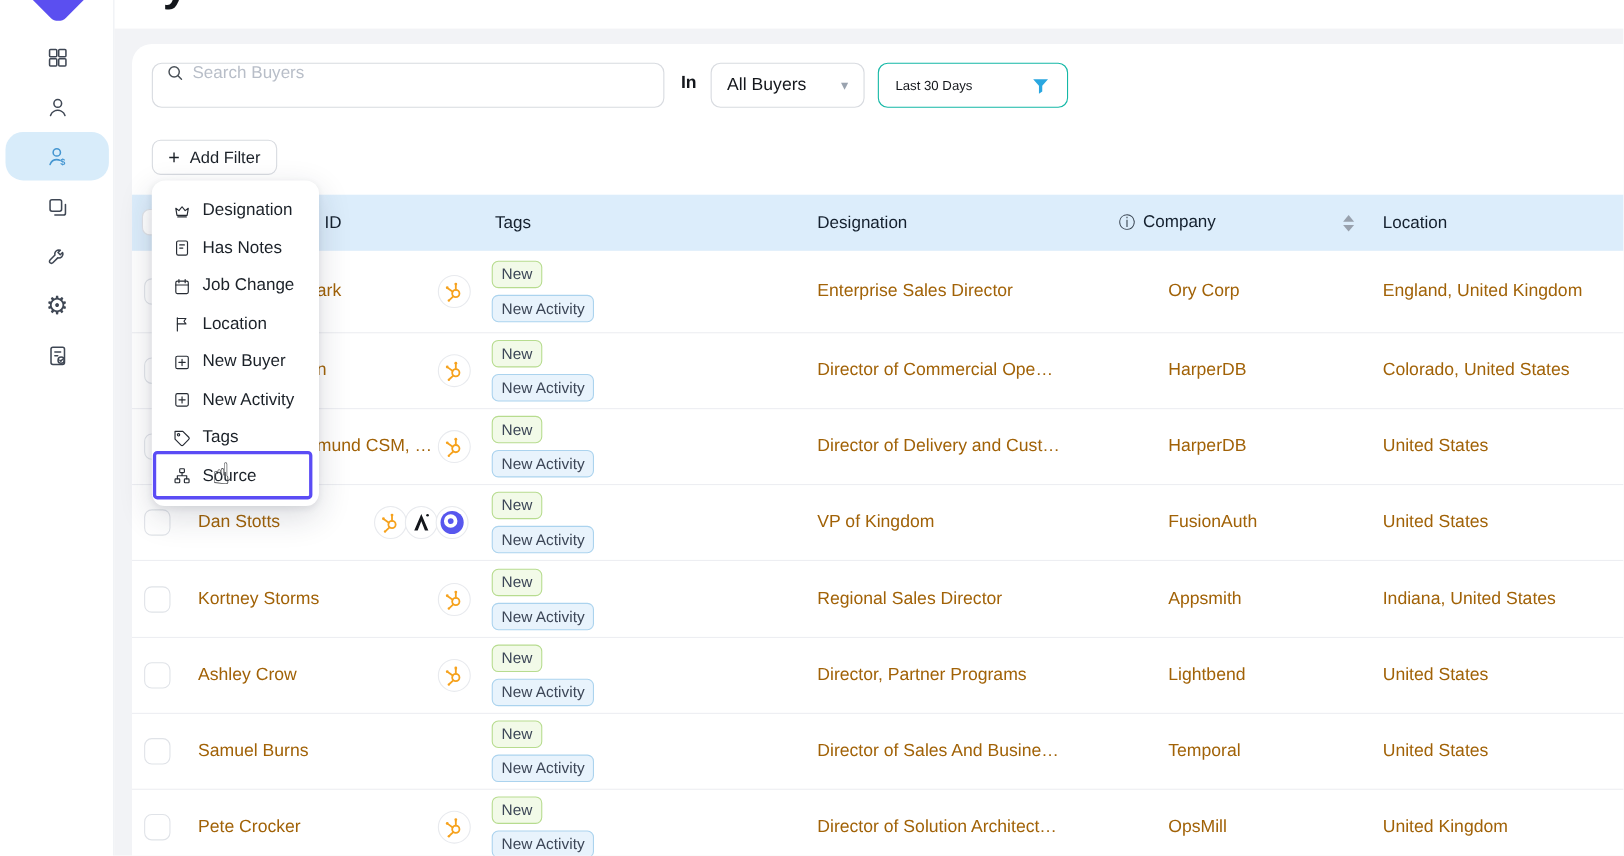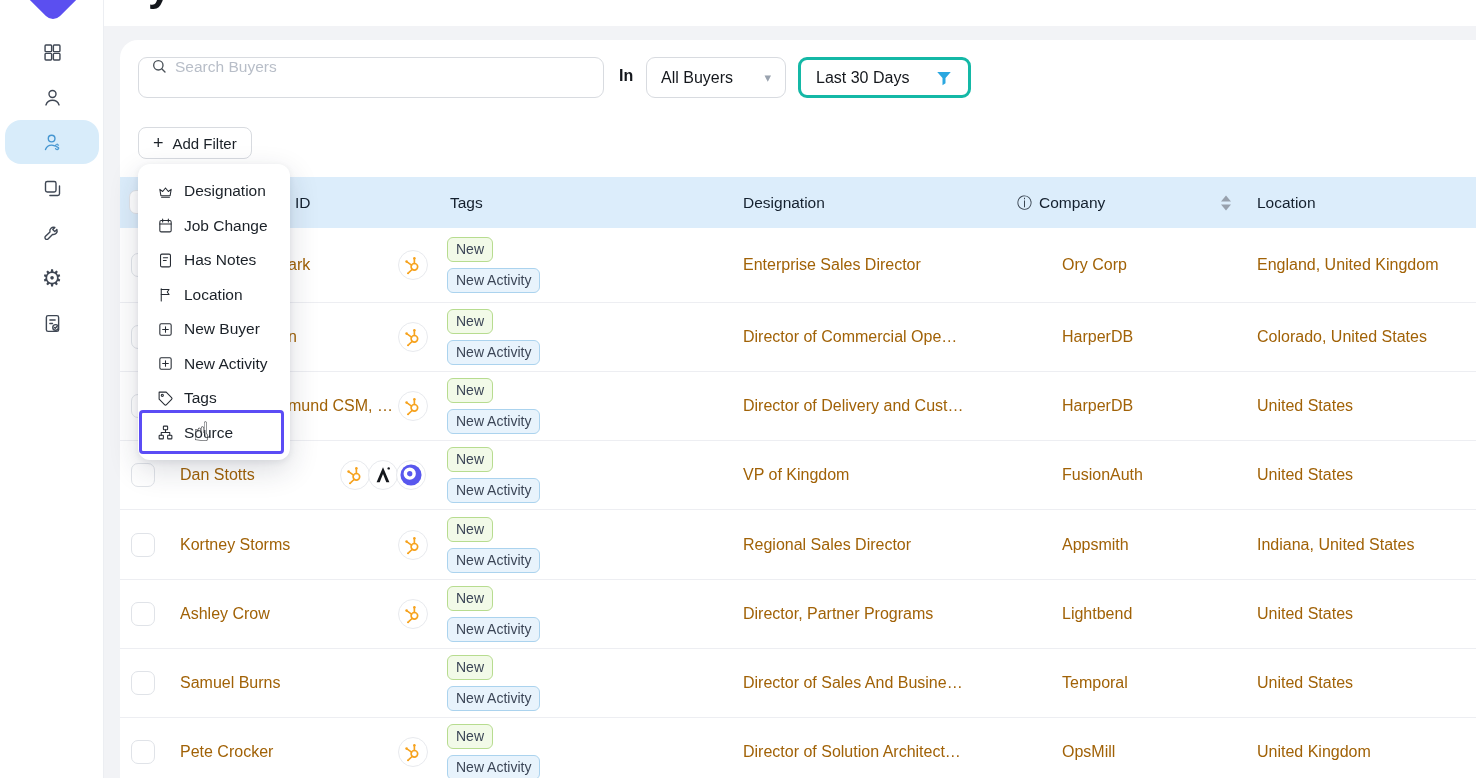--- a/index.html
+++ b/index.html
@@ -33,23 +33,23 @@
                 border:1px solid #d8dbe0; border-radius:9px; display:flex; align-items:flex-start;
                 padding:0 12px; gap:8px; }
   .search-box svg { width:16px; height:16px; stroke:#495057; stroke-width:2; fill:none; stroke-linecap:round; flex:0 0 auto; }
   .search-box input { border:none; outline:none; flex:1; font-size:15.5px; font-family:inherit; color:#101828; background:transparent; }
   .search-box input::placeholder { color:#b8bec8; }
   .in-label { position:absolute; left:619px; top:67px; font-size:16px; font-weight:600; color:#14171c; }
   .scope-btn { position:absolute; left:646px; top:57px; width:140px; height:41px; border:1px solid #d8dbe0;
                border-radius:9px; background:#fff; display:flex; align-items:center; justify-content:space-between;
                padding:0 14px; font-size:16px; font-weight:500; color:#14171c; cursor:pointer; }
   .chev { color:#9aa3af; font-size:13px; }
-  .date-btn { position:absolute; left:798px; top:57px; width:173px; height:41px; border:3px solid #14b8a6;
+  .date-btn { position:absolute; left:798px; top:57px; width:173px; height:41px; border:1px solid #14b8a6;
               border-radius:9px; background:#fff; display:flex; align-items:center; justify-content:space-between;
-              padding:0 15px; font-size:16px; font-weight:500; color:#14171c; cursor:pointer; }
+              padding:0 15px; font-size:12px; font-weight:500; color:#14171c; cursor:pointer; }
   .date-btn svg { width:18px; height:18px; }
   .addfilter-btn { position:absolute; left:138px; top:127px; height:32px; border:1px solid #d8dbe0;
                    border-radius:8px; background:#fff; display:flex; align-items:center; gap:9px;
                    padding:0 14px; font-size:15px; color:#1b2128; cursor:pointer; }
   .plus-glyph { font-size:18px; font-weight:400; color:#1b2128; line-height:1; }
 
   
   .thead { position:absolute; left:120px; top:177px; width:1356px; height:51px; background:#dcedfb; z-index:1; }
   .th { position:absolute; top:50%; transform:translateY(-50%); font-size:15.5px; font-weight:500; color:#14202e; }
   .checkbox { width:24px; height:24px; border:1.5px solid #e0e3e8; border-radius:7px; background:#fff; cursor:pointer; }
@@ -356,31 +356,31 @@
   <div class="menu">
     <div class="mi">
       <svg viewBox="0 0 24 24">
           <path d="M4 9l4 3 4-5 4 5 4-3-1.5 9h-13z"></path>
           <path d="M6.5 20h11"></path>
         </svg>
       <span>Designation</span>
     </div>
     <div class="mi">
       <svg viewBox="0 0 24 24">
+          <rect x="5" y="3" width="14" height="18" rx="2"></rect>
+          <path d="M9 8h6M9 12h4"></path>
+        </svg>
+      <span>Has Notes</span>
+    </div>
+    <div class="mi">
+      <svg viewBox="0 0 24 24">
           <rect x="4" y="5" width="16" height="16" rx="2"></rect>
           <path d="M8 3v4M16 3v4M4 10h16"></path>
         </svg>
       <span>Job Change</span>
-    </div>
-    <div class="mi">
-      <svg viewBox="0 0 24 24">
-          <rect x="5" y="3" width="14" height="18" rx="2"></rect>
-          <path d="M9 8h6M9 12h4"></path>
-        </svg>
-      <span>Has Notes</span>
     </div>
     <div class="mi">
       <svg viewBox="0 0 24 24">
           <path d="M6 21V4"></path>
           <path d="M6 5h11l-2.5 3.5L17 12H6"></path>
         </svg>
       <span>Location</span>
     </div>
     <div class="mi">
       <svg viewBox="0 0 24 24">

